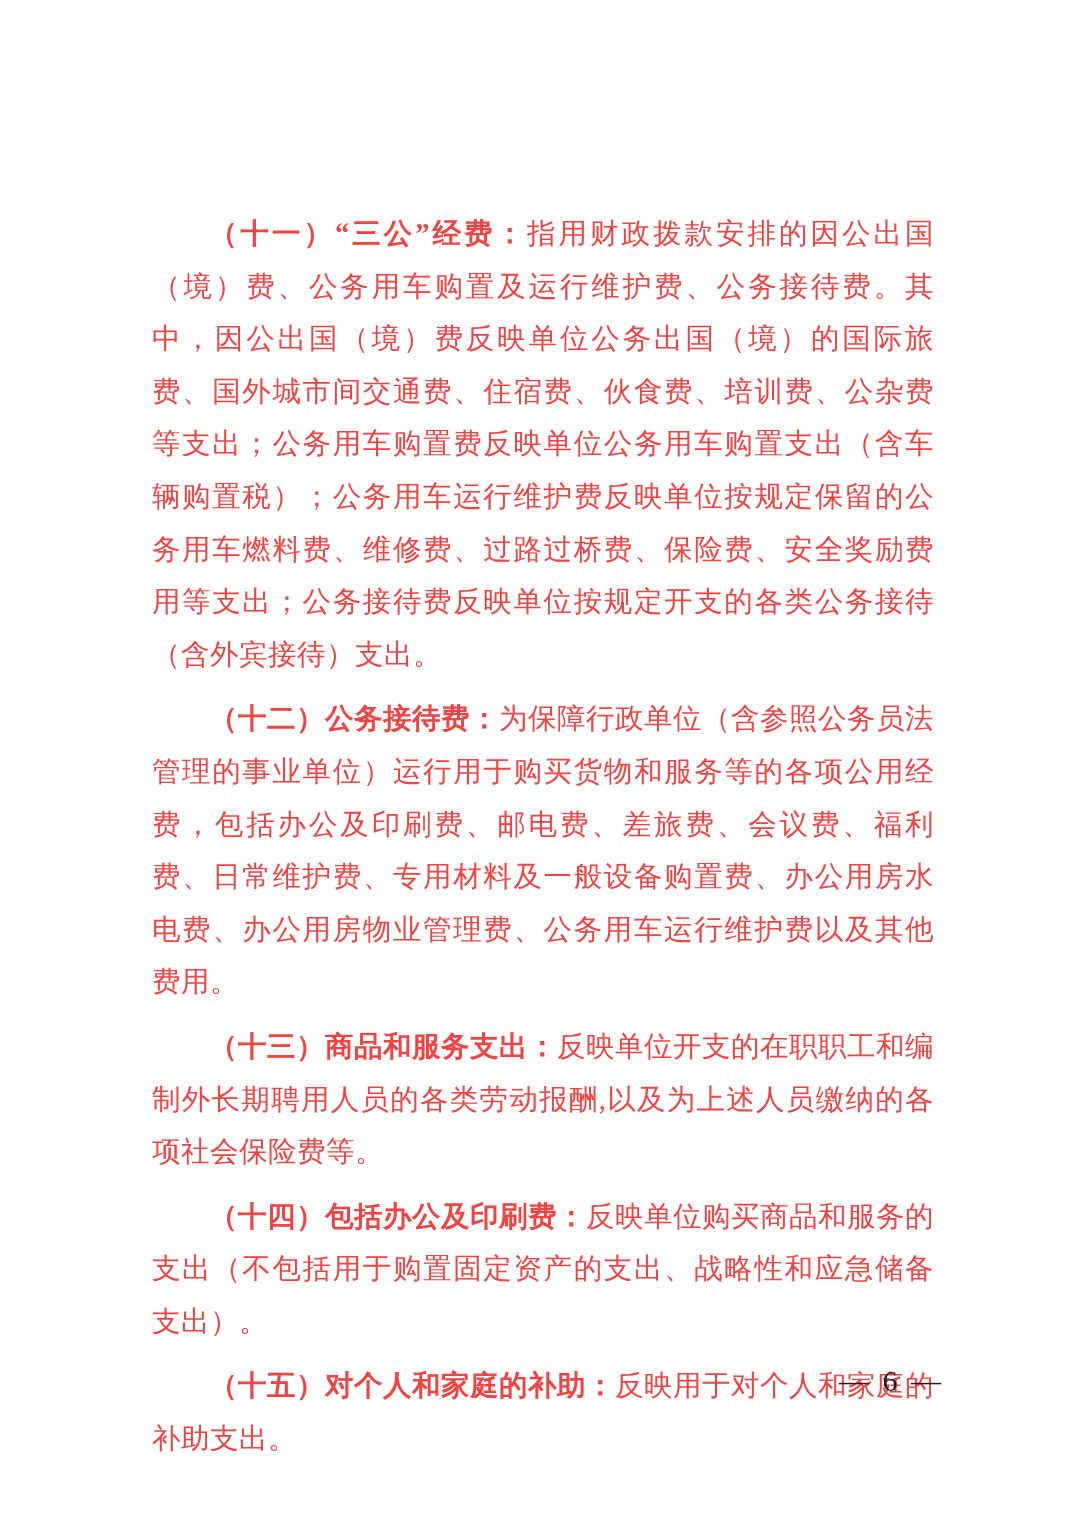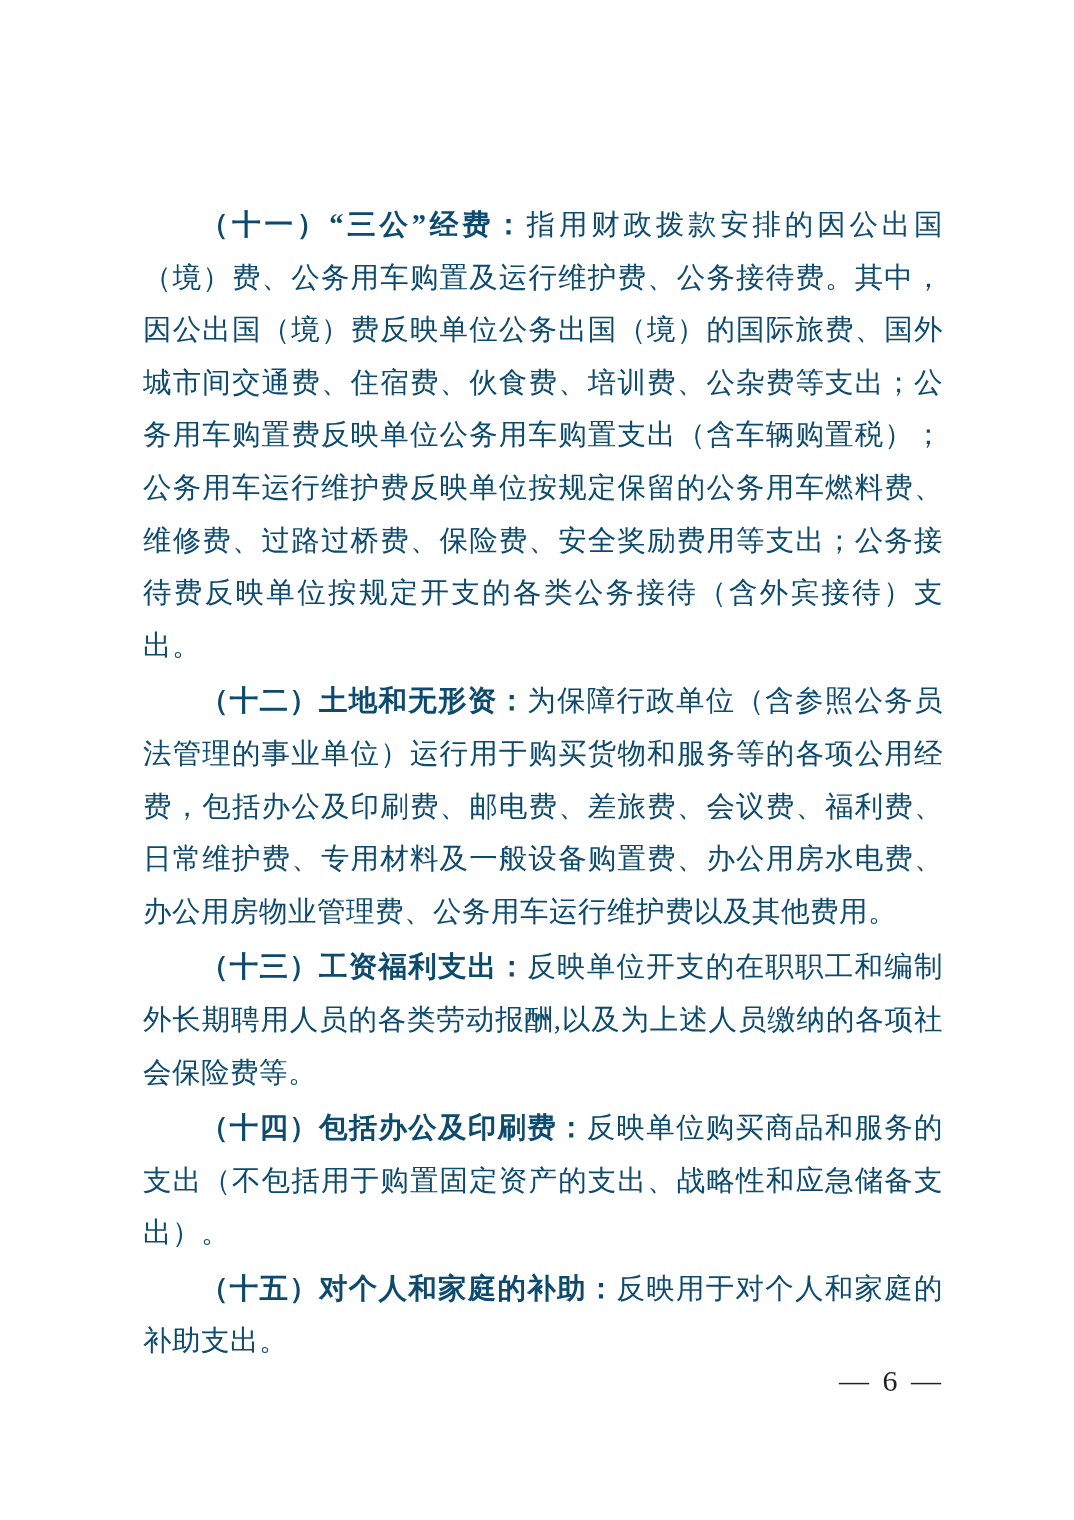--- a/index.html
+++ b/index.html
@@ -23,28 +23,28 @@
     background: #ffffff;
     color: #161616;
   }
   .content {
     position: absolute;
     left: 140px;
     top: 196px;
     width: 806px;
   }
   .para {
-    margin: 3px;
+    margin: 12px;
     font-size: 28.5px;
     line-height: 52.6px;
     text-align: justify;
     text-justify: inter-ideograph;
     text-indent: 2em;
     letter-spacing: 0.5px;
-    color: #0c4a6e;
+    color: #ef4444;
     word-break: break-all;
   }
   .para .head {
     font-weight: bold;
   }
   .footer {
     position: absolute;
     right: 130px;
     top: 1360px;
     font-size: 30px;
@@ -56,23 +56,23 @@
 </style>
 </head>
 <body>
 
 <div class="page">
 
   <div class="content">
 
     <p class="para"><span class="head">（十一）“三公”经费：</span><span>指用财政拨款安排的因公出国（境）费、公务用车购置及运行维护费、公务接待费。其中，因公出国（境）费反映单位公务出国（境）的国际旅费、国外城市间交通费、住宿费、伙食费、培训费、公杂费等支出；公务用车购置费反映单位公务用车购置支出（含车辆购置税）；公务用车运行维护费反映单位按规定保留的公务用车燃料费、维修费、过路过桥费、保险费、安全奖励费用等支出；公务接待费反映单位按规定开支的各类公务接待（含外宾接待）支出。</span></p>
 
-    <p class="para"><span class="head">（十二）土地和无形资：</span><span>为保障行政单位（含参照公务员法管理的事业单位）运行用于购买货物和服务等的各项公用经费，包括办公及印刷费、邮电费、差旅费、会议费、福利费、日常维护费、专用材料及一般设备购置费、办公用房水电费、办公用房物业管理费、公务用车运行维护费以及其他费用。</span></p>
+    <p class="para"><span class="head">（十二）公务接待费：</span><span>为保障行政单位（含参照公务员法管理的事业单位）运行用于购买货物和服务等的各项公用经费，包括办公及印刷费、邮电费、差旅费、会议费、福利费、日常维护费、专用材料及一般设备购置费、办公用房水电费、办公用房物业管理费、公务用车运行维护费以及其他费用。</span></p>
 
-    <p class="para"><span class="head">（十三）工资福利支出：</span><span>反映单位开支的在职职工和编制外长期聘用人员的各类劳动报酬,以及为上述人员缴纳的各项社会保险费等。</span></p>
+    <p class="para"><span class="head">（十三）商品和服务支出：</span><span>反映单位开支的在职职工和编制外长期聘用人员的各类劳动报酬,以及为上述人员缴纳的各项社会保险费等。</span></p>
 
     <p class="para"><span class="head">（十四）包括办公及印刷费：</span><span>反映单位购买商品和服务的支出（不包括用于购置固定资产的支出、战略性和应急储备支出）。</span></p>
 
     <p class="para"><span class="head">（十五）对个人和家庭的补助：</span><span>反映用于对个人和家庭的补助支出。</span></p>
 
 
   </div>
 
   <div class="footer">— 6 —</div>
 

